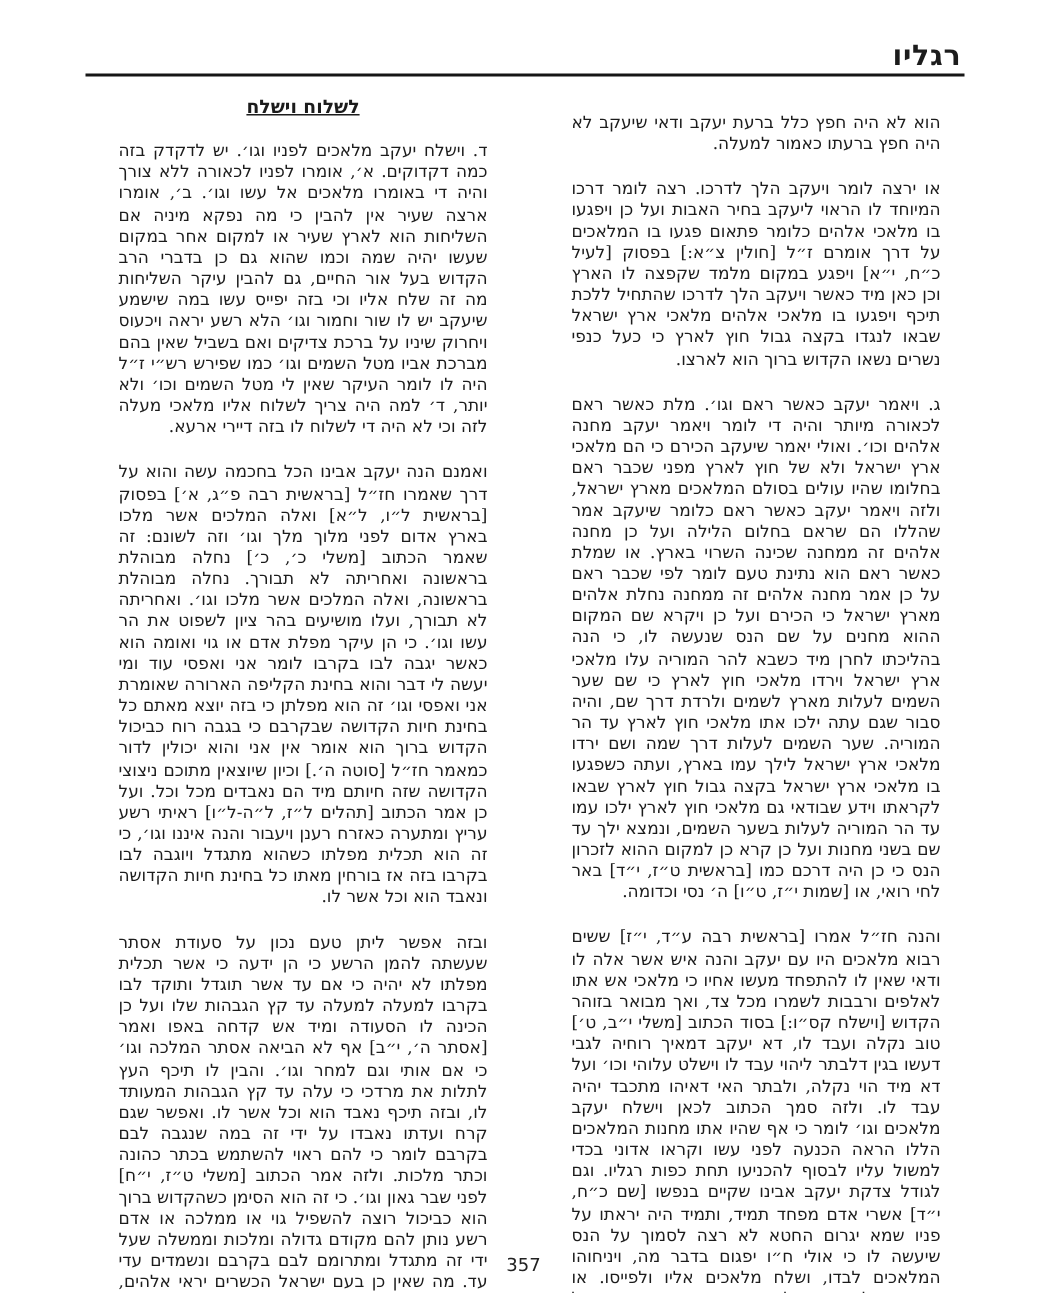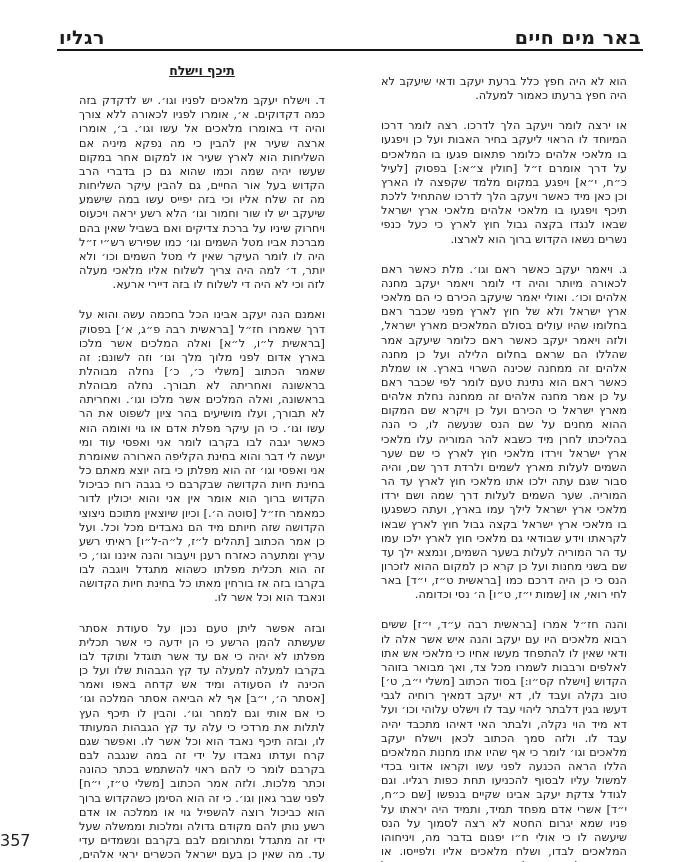--- a/index.html
+++ b/index.html
@@ -31,47 +31,47 @@
   }
   .parsha-header{
     text-align:center;font-weight:bold;font-size:12.5px;
     text-decoration:underline;
     margin:5px 0 12px 0;
   }
   .para{margin:16px;}
   .lead{font-weight:normal;}
   .pagenum{
     position:absolute;left:0;right:0;bottom:12px;
+    text-align:center;
     font-family:"DejaVu Sans","Liberation Sans",sans-serif;
-    font-size:16px;color:#222;
+    font-size:12px;color:#222;
   }
 </style>
 </head>
 <body>
 
 <div class="page">
   <div class="content">
 
     <div class="masthead">
-      <div class="mast-title">באר מים חיים</div>
       <div class="mast-title">רגליו</div>
     </div>
 
     <div class="columns">
 
       <div class="col" id="right-col">
 
       <p class="para">הוא לא היה חפץ כלל ברעת יעקב ודאי שיעקב לא היה חפץ ברעתו כאמור למעלה.</p>
           <p class="para">או ירצה לומר ויעקב הלך לדרכו. רצה לומר דרכו המיוחד לו הראוי ליעקב בחיר האבות ועל כן ויפגעו בו מלאכי אלהים כלומר פתאום פגעו בו המלאכים על דרך אומרם ז״ל [חולין צ״א:] בפסוק [לעיל כ״ח, י״א] ויפגע במקום מלמד שקפצה לו הארץ וכן כאן מיד כאשר ויעקב הלך לדרכו שהתחיל ללכת תיכף ויפגעו בו מלאכי אלהים מלאכי ארץ ישראל שבאו לנגדו בקצה גבול חוץ לארץ כי כעל כנפי נשרים נשאו הקדוש ברוך הוא לארצו.</p>
           <p class="para"><span class="lead">ג. ויאמר יעקב כאשר ראם וגו׳. </span>מלת כאשר ראם לכאורה מיותר והיה די לומר ויאמר יעקב מחנה אלהים וכו׳. ואולי יאמר שיעקב הכירם כי הם מלאכי ארץ ישראל ולא של חוץ לארץ מפני שכבר ראם בחלומו שהיו עולים בסולם המלאכים מארץ ישראל, ולזה ויאמר יעקב כאשר ראם כלומר שיעקב אמר שהללו הם שראם בחלום הלילה ועל כן מחנה אלהים זה ממחנה שכינה השרוי בארץ. או שמלת כאשר ראם הוא נתינת טעם לומר לפי שכבר ראם על כן אמר מחנה אלהים זה ממחנה נחלת אלהים מארץ ישראל כי הכירם ועל כן ויקרא שם המקום ההוא מחנים על שם הנס שנעשה לו, כי הנה בהליכתו לחרן מיד כשבא להר המוריה עלו מלאכי ארץ ישראל וירדו מלאכי חוץ לארץ כי שם שער השמים לעלות מארץ לשמים ולרדת דרך שם, והיה סבור שגם עתה ילכו אתו מלאכי חוץ לארץ עד הר המוריה. שער השמים לעלות דרך שמה ושם ירדו מלאכי ארץ ישראל לילך עמו בארץ, ועתה כשפגעו בו מלאכי ארץ ישראל בקצה גבול חוץ לארץ שבאו לקראתו וידע שבודאי גם מלאכי חוץ לארץ ילכו עמו עד הר המוריה לעלות בשער השמים, ונמצא ילך עד שם בשני מחנות ועל כן קרא כן למקום ההוא לזכרון הנס כי כן היה דרכם כמו [בראשית ט״ז, י״ד] באר לחי רואי, או [שמות י״ז, ט״ו] ה׳ נסי וכדומה.</p>
           <p class="para">והנה חז״ל אמרו [בראשית רבה ע״ד, י״ז] ששים רבוא מלאכים היו עם יעקב והנה איש אשר אלה לו ודאי שאין לו להתפחד מעשו אחיו כי מלאכי אש אתו לאלפים ורבבות לשמרו מכל צד, ואך מבואר בזוהר הקדוש [וישלח קס״ו:] בסוד הכתוב [משלי י״ב, ט׳] טוב נקלה ועבד לו, דא יעקב דמאיך רוחיה לגבי דעשו בגין דלבתר ליהוי עבד לו וישלט עלוהי וכו׳ ועל דא מיד הוי נקלה, ולבתר האי דאיהו מתכבד יהיה עבד לו. ולזה סמך הכתוב לכאן וישלח יעקב מלאכים וגו׳ לומר כי אף שהיו אתו מחנות המלאכים הללו הראה הכנעה לפני עשו וקראו אדוני בכדי למשול עליו לבסוף להכניעו תחת כפות רגליו. וגם לגודל צדקת יעקב אבינו שקיים בנפשו [שם כ״ח, י״ד] אשרי אדם מפחד תמיד, ותמיד היה יראתו על פניו שמא יגרום החטא לא רצה לסמוך על הנס שיעשה לו כי אולי ח״ו יפגום בדבר מה, ויניחוהו המלאכים לבדו, ושלח מלאכים אליו ולפייסו. או אפשר שלא רצה ליהנות ממעשה נסים כי כל הנעשה לו נס מנכין לו מזכויותיו כמאמר חז״ל [תענית כ:], והיה טוב לו יותר להתנצח בעולם הזה להתהפך לעבד לעשו, ויהיה שמור לו זכיותיו לעולם הבא.</p>
         </div>
 
       <div class="col" id="left-col">
-        <div class="parsha-header">תיכף וישלח</div>
+        <div class="parsha-header">לשלוח וישלח</div>
 
       <p class="para"><span class="lead">ד. וישלח יעקב מלאכים לפניו וגו׳. </span>יש לדקדק בזה כמה דקדוקים. א׳, אומרו לפניו לכאורה ללא צורך והיה די באומרו מלאכים אל עשו וגו׳. ב׳, אומרו ארצה שעיר אין להבין כי מה נפקא מיניה אם השליחות הוא לארץ שעיר או למקום אחר במקום שעשו יהיה שמה וכמו שהוא גם כן בדברי הרב הקדוש בעל אור החיים, גם להבין עיקר השליחות מה זה שלח אליו וכי בזה יפייס עשו במה שישמע שיעקב יש לו שור וחמור וגו׳ הלא רשע יראה ויכעוס ויחרוק שיניו על ברכת צדיקים ואם בשביל שאין בהם מברכת אביו מטל השמים וגו׳ כמו שפירש רש״י ז״ל היה לו לומר העיקר שאין לי מטל השמים וכו׳ ולא יותר, ד׳ למה היה צריך לשלוח אליו מלאכי מעלה לזה וכי לא היה די לשלוח לו בזה דיירי ארעא.</p>
           <p class="para">ואמנם הנה יעקב אבינו הכל בחכמה עשה והוא על דרך שאמרו חז״ל [בראשית רבה פ״ג, א׳] בפסוק [בראשית ל״ו, ל״א] ואלה המלכים אשר מלכו בארץ אדום לפני מלוך מלך וגו׳ וזה לשונם: זה שאמר הכתוב [משלי כ׳, כ׳] נחלה מבוהלת בראשונה ואחריתה לא תבורך. נחלה מבוהלת בראשונה, ואלה המלכים אשר מלכו וגו׳. ואחריתה לא תבורך, ועלו מושיעים בהר ציון לשפוט את הר עשו וגו׳. כי הן עיקר מפלת אדם או גוי ואומה הוא כאשר יגבה לבו בקרבו לומר אני ואפסי עוד ומי יעשה לי דבר והוא בחינת הקליפה הארורה שאומרת אני ואפסי וגו׳ זה הוא מפלתן כי בזה יוצא מאתם כל בחינת חיות הקדושה שבקרבם כי בגבה רוח כביכול הקדוש ברוך הוא אומר אין אני והוא יכולין לדור כמאמר חז״ל [סוטה ה׳.] וכיון שיוצאין מתוכם ניצוצי הקדושה שזה חיותם מיד הם נאבדים מכל וכל. ועל כן אמר הכתוב [תהלים ל״ז, ל״ה-ל״ו] ראיתי רשע עריץ ומתערה כאזרח רענן ויעבור והנה איננו וגו׳, כי זה הוא תכלית מפלתו כשהוא מתגדל ויוגבה לבו בקרבו בזה אז בורחין מאתו כל בחינת חיות הקדושה ונאבד הוא וכל אשר לו.</p>
           <p class="para">ובזה אפשר ליתן טעם נכון על סעודת אסתר שעשתה להמן הרשע כי הן ידעה כי אשר תכלית מפלתו לא יהיה כי אם עד אשר תוגדל ותוקד לבו בקרבו למעלה למעלה עד קץ הגבהות שלו ועל כן הכינה לו הסעודה ומיד אש קדחה באפו ואמר [אסתר ה׳, י״ב] אף לא הביאה אסתר המלכה וגו׳ כי אם אותי וגם למחר וגו׳. והבין לו תיכף העץ לתלות את מרדכי כי עלה עד קץ הגבהות המעותד לו, ובזה תיכף נאבד הוא וכל אשר לו. ואפשר שגם קרח ועדתו נאבדו על ידי זה במה שנגבה לבם בקרבם לומר כי להם ראוי להשתמש בכתר כהונה וכתר מלכות. ולזה אמר הכתוב [משלי ט״ז, י״ח] לפני שבר גאון וגו׳. כי זה הוא הסימן כשהקדוש ברוך הוא כביכול רוצה להשפיל גוי או ממלכה או אדם רשע נותן להם מקודם גדולה ומלכות וממשלה שעל ידי זה מתגדל ומתרומם לבם בקרבם ונשמדים עדי עד. מה שאין כן בעם ישראל הכשרים יראי אלהים, יותר מה שהקדוש ברוך הוא משפיע להם טובה וברכה, ביותר הם נכנעים ונשפלים ומקטינים את עצמם כמאמר חז״ל [חולין פט.] על פסוק [דברים ז׳, ז׳] לא מרובכם מכל העמים. נתתי גדולה לאברהם אמר [בראשית</p>
         </div>
 
     </div>
   </div>
 
   <div class="pagenum">357</div>

